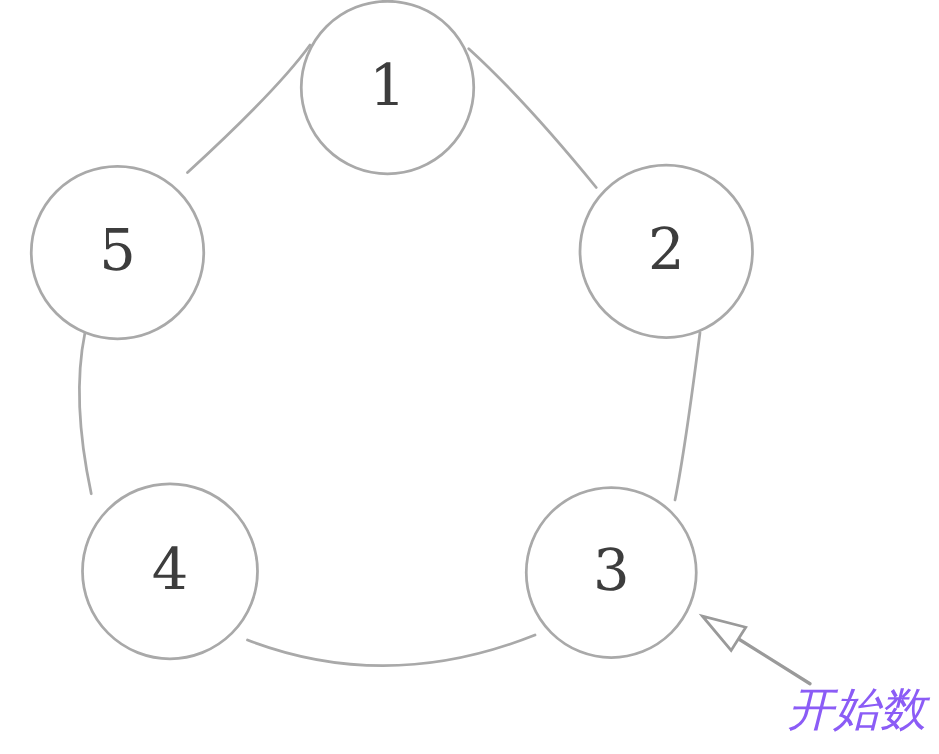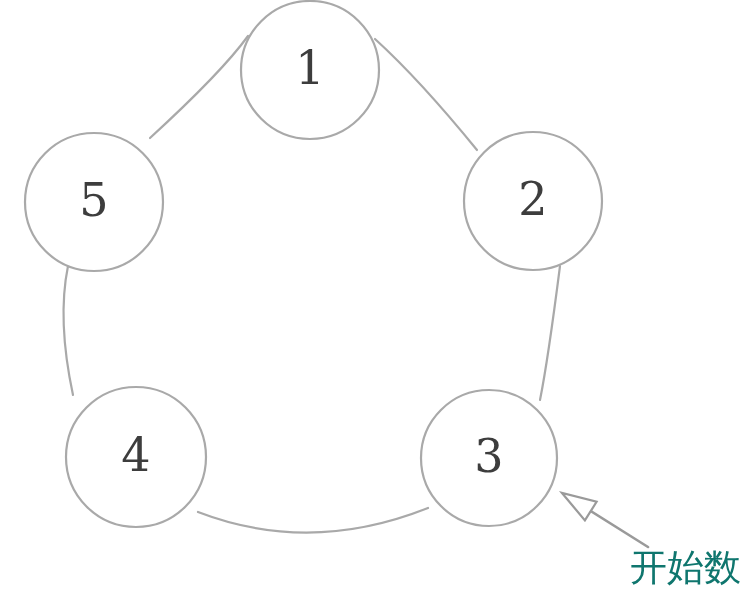--- a/index.html
+++ b/index.html
@@ -110,15 +110,15 @@
 
     </g>
 
     <g>
       <path id="arrow-shaft" class="arrow-shaft" d="M 587.4 509.0 L 648 547" style="stroke: rgb(154, 154, 154);"></path>
       <path id="arrow-head" class="arrow-head" d="M 562 493 L 584.9 520.4 L 596.6 501.8 Z" style="stroke: rgb(154, 154, 154);"></path>
     </g>
 
   </svg>
 
-  <div class="annotation-text" style="color: #0f766e;">开始数</div>
+  <div class="annotation-text" style="color: #8b5cf6; font-style: italic;">开始数</div>
 
 </div>
 
 </body></html>

